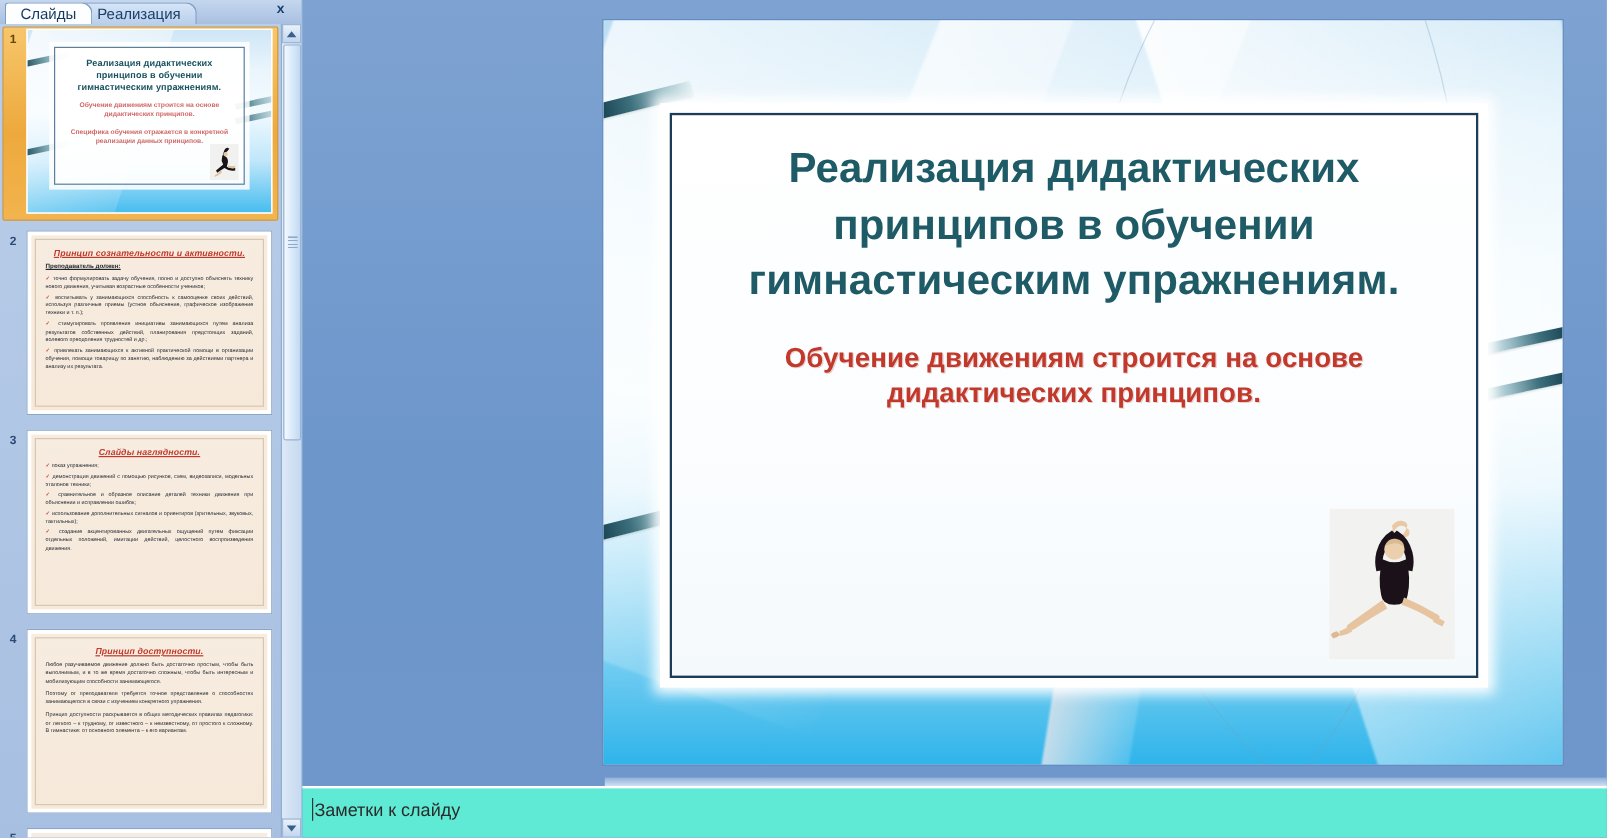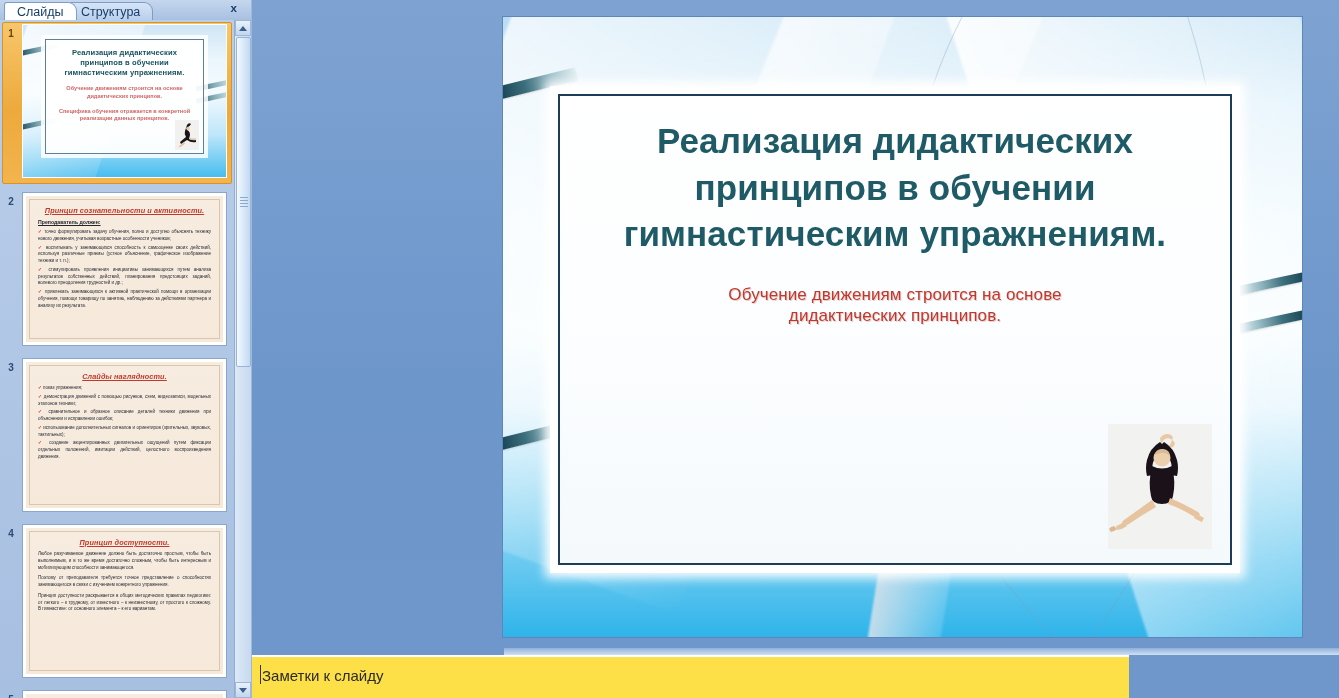--- a/index.html
+++ b/index.html
@@ -220,40 +220,40 @@
     padding: 22px 26px 0 26px;
     text-align: center;
     overflow: hidden;
   }
   #slide-title {
     font-size: 35px; font-weight: bold; color: #1f5b66;
     line-height: 1.33; letter-spacing: .1px;
     white-space: pre-line;
   }
   .slide-para {
-    font-size: 17px; font-weight: normal; color: #c0392b;
+    font-size: 23px; font-weight: bold; color: #c0392b;
     line-height: 1.28; letter-spacing: .1px;
     text-shadow: 1px 1px 0 rgba(210,150,150,.45);
     white-space: pre-line;
   }
   #para1 { margin-top: 26px; }
   #para2 { margin-top: 34px; }
 
   
   #gym-photo {
     position: absolute; right: 18px; bottom: 14px;
     width: 104px; height: 125px;
     background: linear-gradient(180deg,#f4f4f2 0%,#ececea 100%);
     overflow: hidden;
   }
 
   
   #notes-pane {
-    position: absolute; left: 252px; top: 655px; width: 877px; height: 43px;
-    background: #fde047;
+    position: absolute; left: 252px; top: 655px; width: 1088px; height: 43px;
+    background: #5eead4;
     border-top: 2px solid #ffffff;
   }
   #notes-divider {
     position: absolute; left: 252px; top: 648px; width: 1087px; height: 7px;
     background: linear-gradient(180deg,#8fb0da,#cfe0f3);
   }
   #notes-text {
     position: absolute; left: 10px; top: 10px;
     font-size: 15px; color: #2b2b2b;
   }
@@ -267,21 +267,21 @@
 
 <div id="app">
 
   <div id="left-panel">
 
     <div id="tab-strip">
       <div class="tab active">
         <span>Слайды</span>
       </div>
       <div class="tab inactive">
-        <span>Структура</span>
+        <span>Реализация</span>
       </div>
       <div id="tab-close">x</div>
     </div>
 
     <div id="thumb-area">
 
       <div class="thumb-row selected" style="top:4px;">
         <div class="thumb-sel"></div>
         <div class="thumb-num">1</div>
         <div class="thumb-box">

